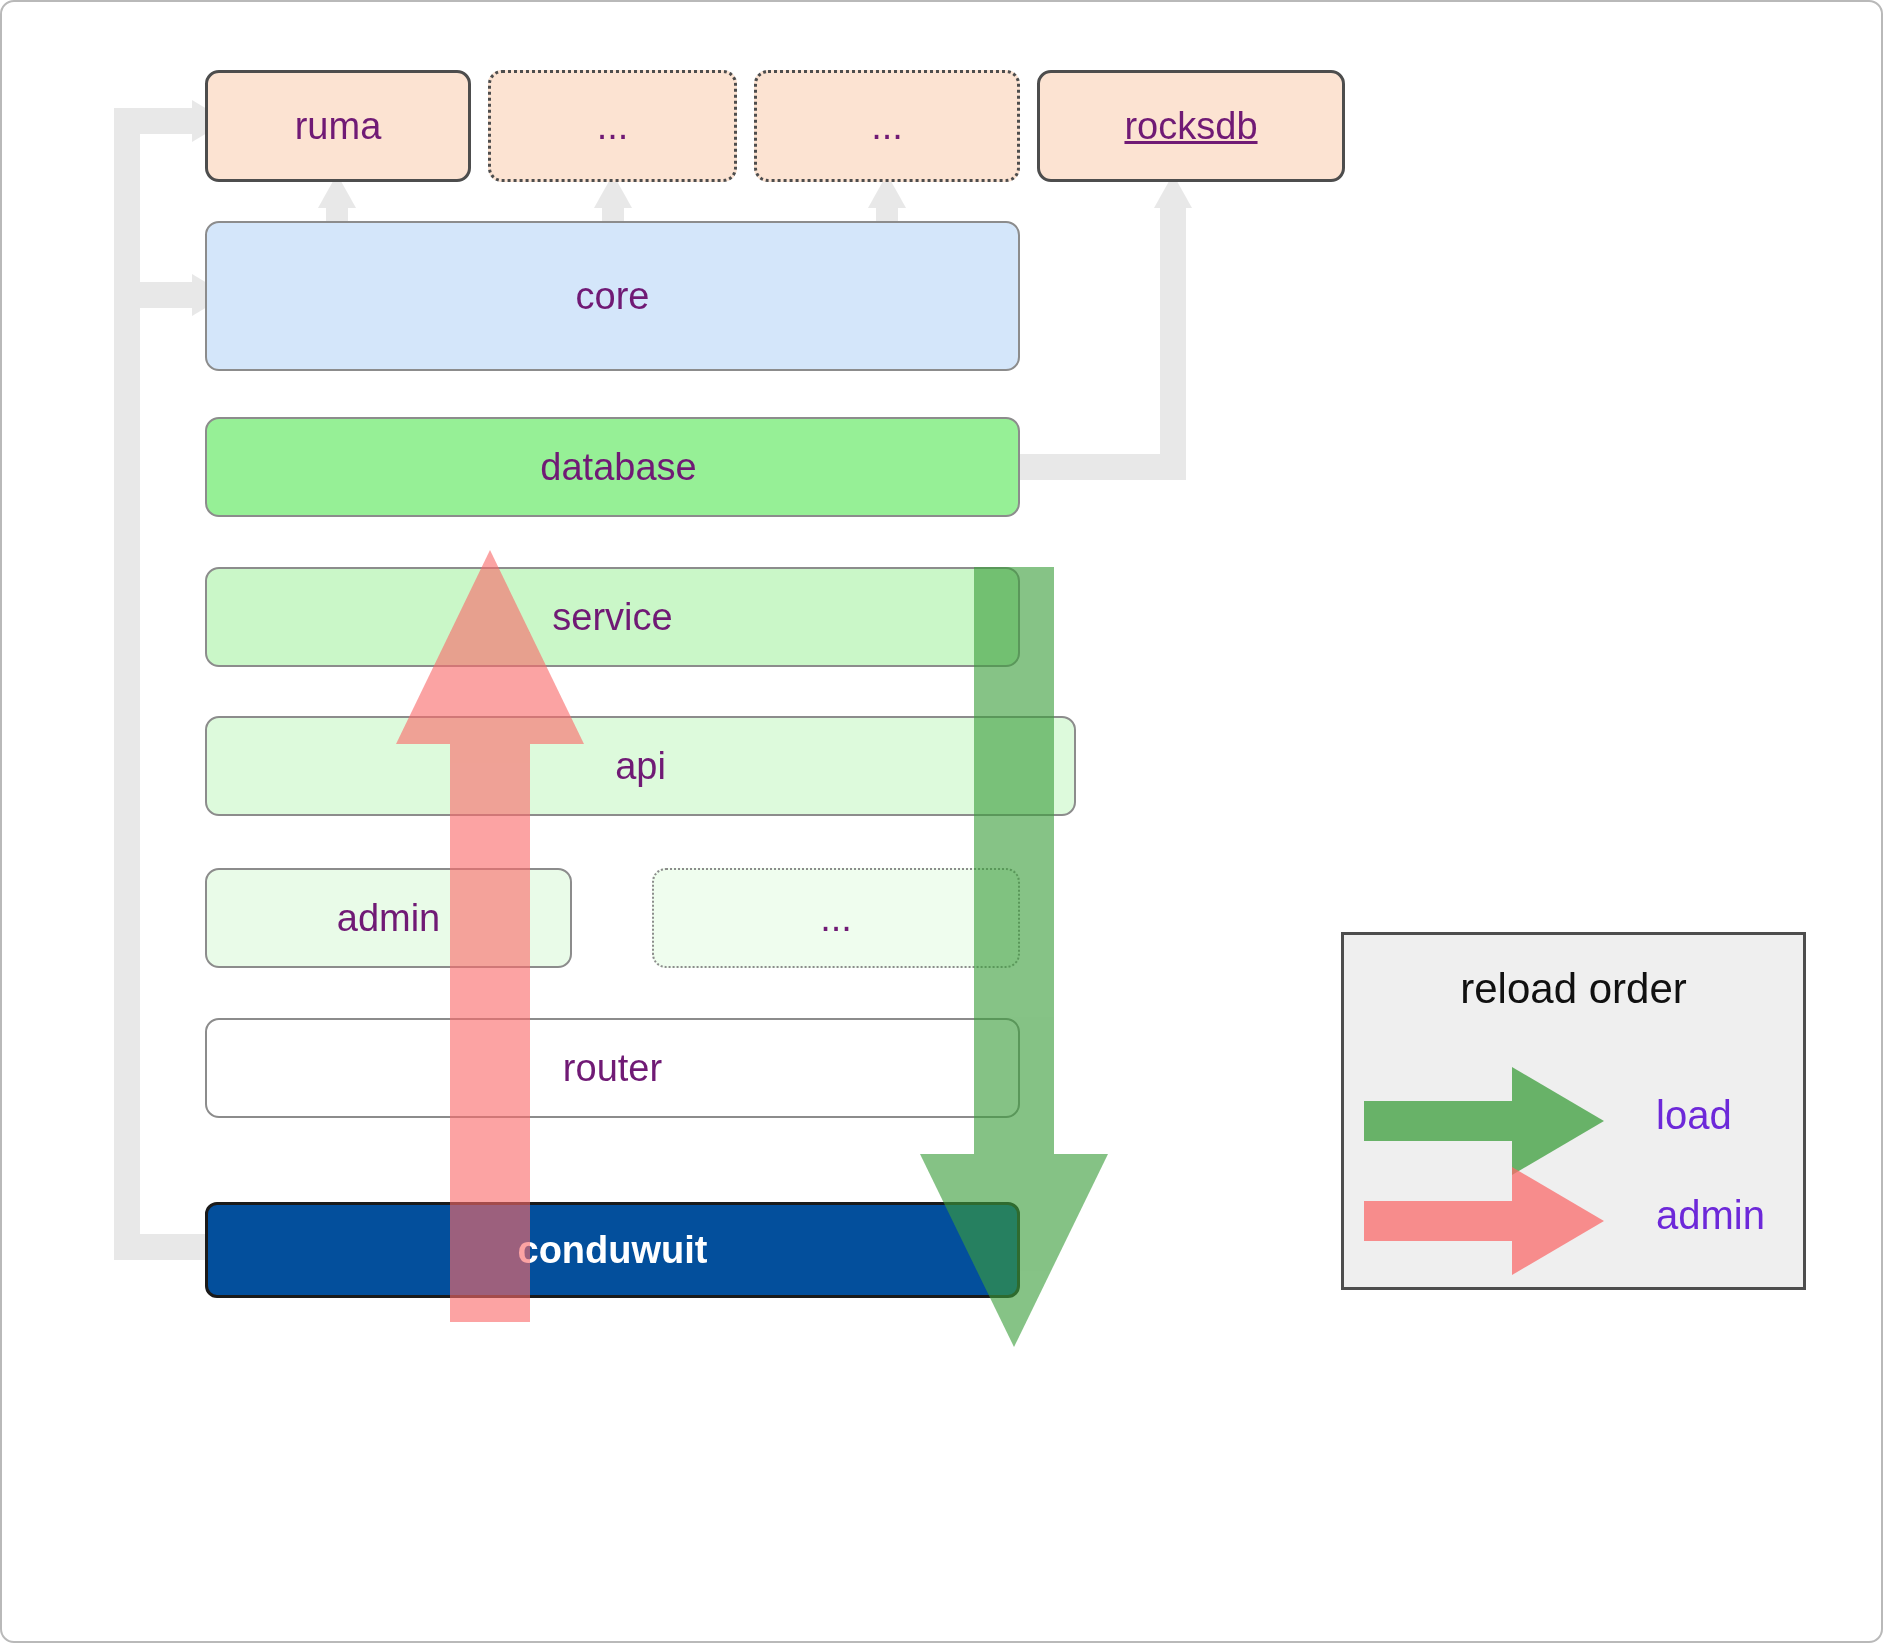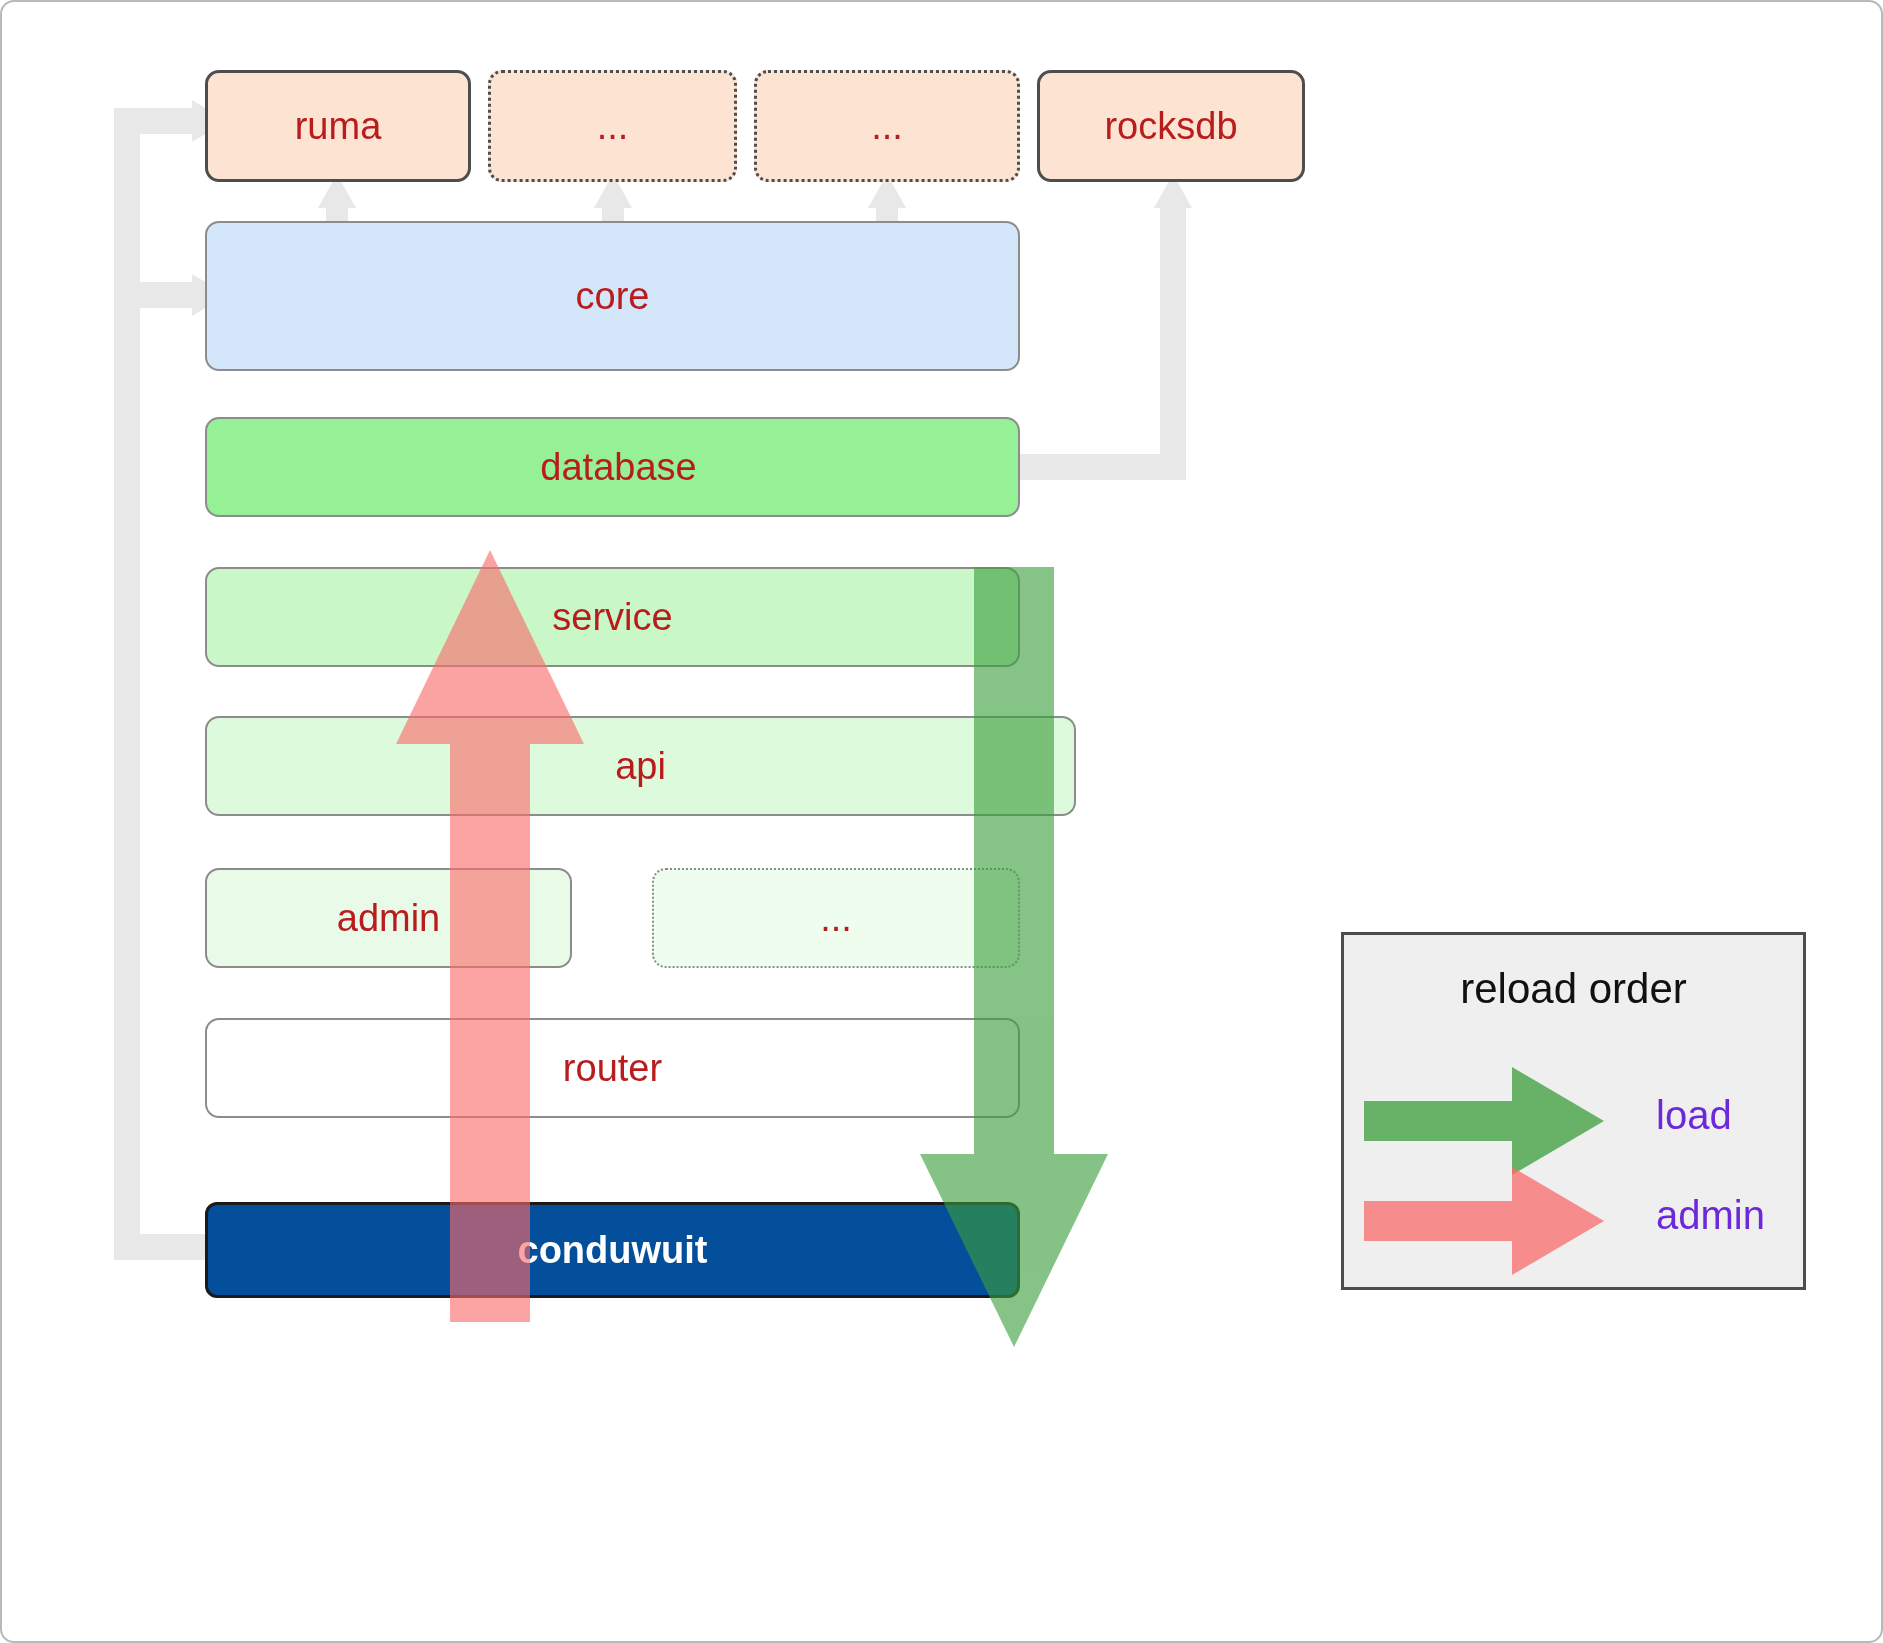--- a/index.html
+++ b/index.html
@@ -22,21 +22,21 @@
   }
 
   
   .box {
     position: absolute;
     box-sizing: border-box;
     display: flex;
     align-items: center;
     justify-content: center;
     border-radius: 14px;
-    color: #b91c1c;
+    color: #701a75;
     font-size: 38px;
     font-family: "Liberation Sans", sans-serif;
     z-index: 5;
   }
 
   
   .crate {
     background: #fce3d2;
     border: 3px solid #4d4d4d;
     height: 112px;
@@ -165,21 +165,21 @@
   </div>
 
   <div class="box crate dim" style="left:486px; width:249px;">
     <span>...</span>
   </div>
 
   <div class="box crate dim" style="left:752px; width:266px;">
     <span>...</span>
   </div>
 
-  <div class="box crate" style="left:1035px; width:268px;">
+  <div class="box crate" style="left:1035px; width:308px;text-decoration:underline;">
     <span>rocksdb</span>
   </div>
 
   <div class="box layer core-box" style="left:203px; top:219px; width:815px; height:150px;">
     <span>core</span>
   </div>
 
   <div class="box layer db-box" style="left:203px; top:415px; width:815px; height:100px;">
     <span>database</span>
   </div>

